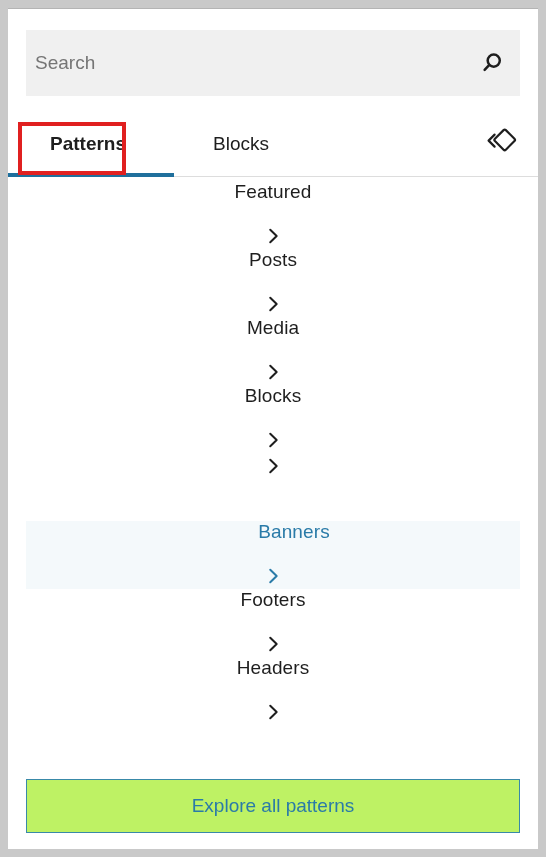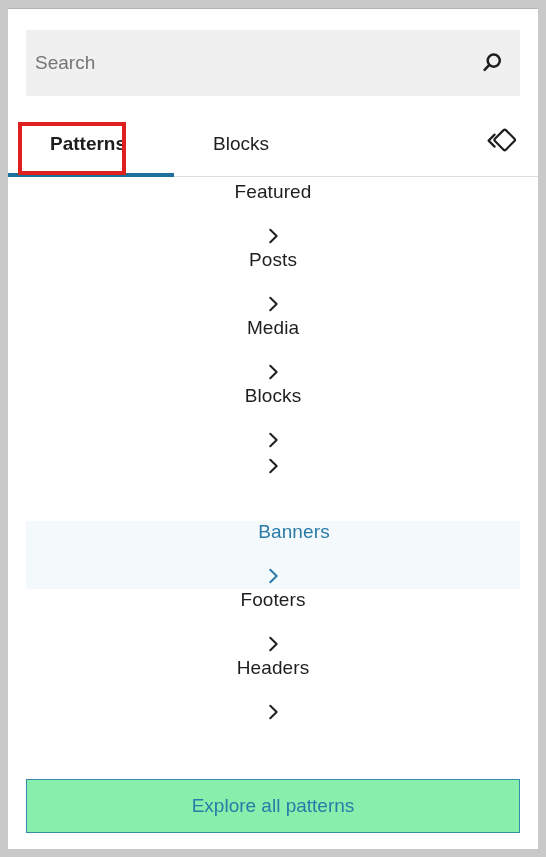--- a/index.html
+++ b/index.html
@@ -180,21 +180,21 @@
     height: 26px;
   }
 
   
   #explore-button {
     position: absolute;
     left: 18px;
     top: 770px;
     width: 494px;
     height: 54px;
-    background: #86efac;
+    background: #bef264;
     border: 1px solid #3989a8;
     color: #2a7ba8;
     font-size: 19px;
     font-family: "Liberation Sans", sans-serif;
     cursor: pointer;
     display: flex;
     align-items: center;
     justify-content: center;
   }
 

